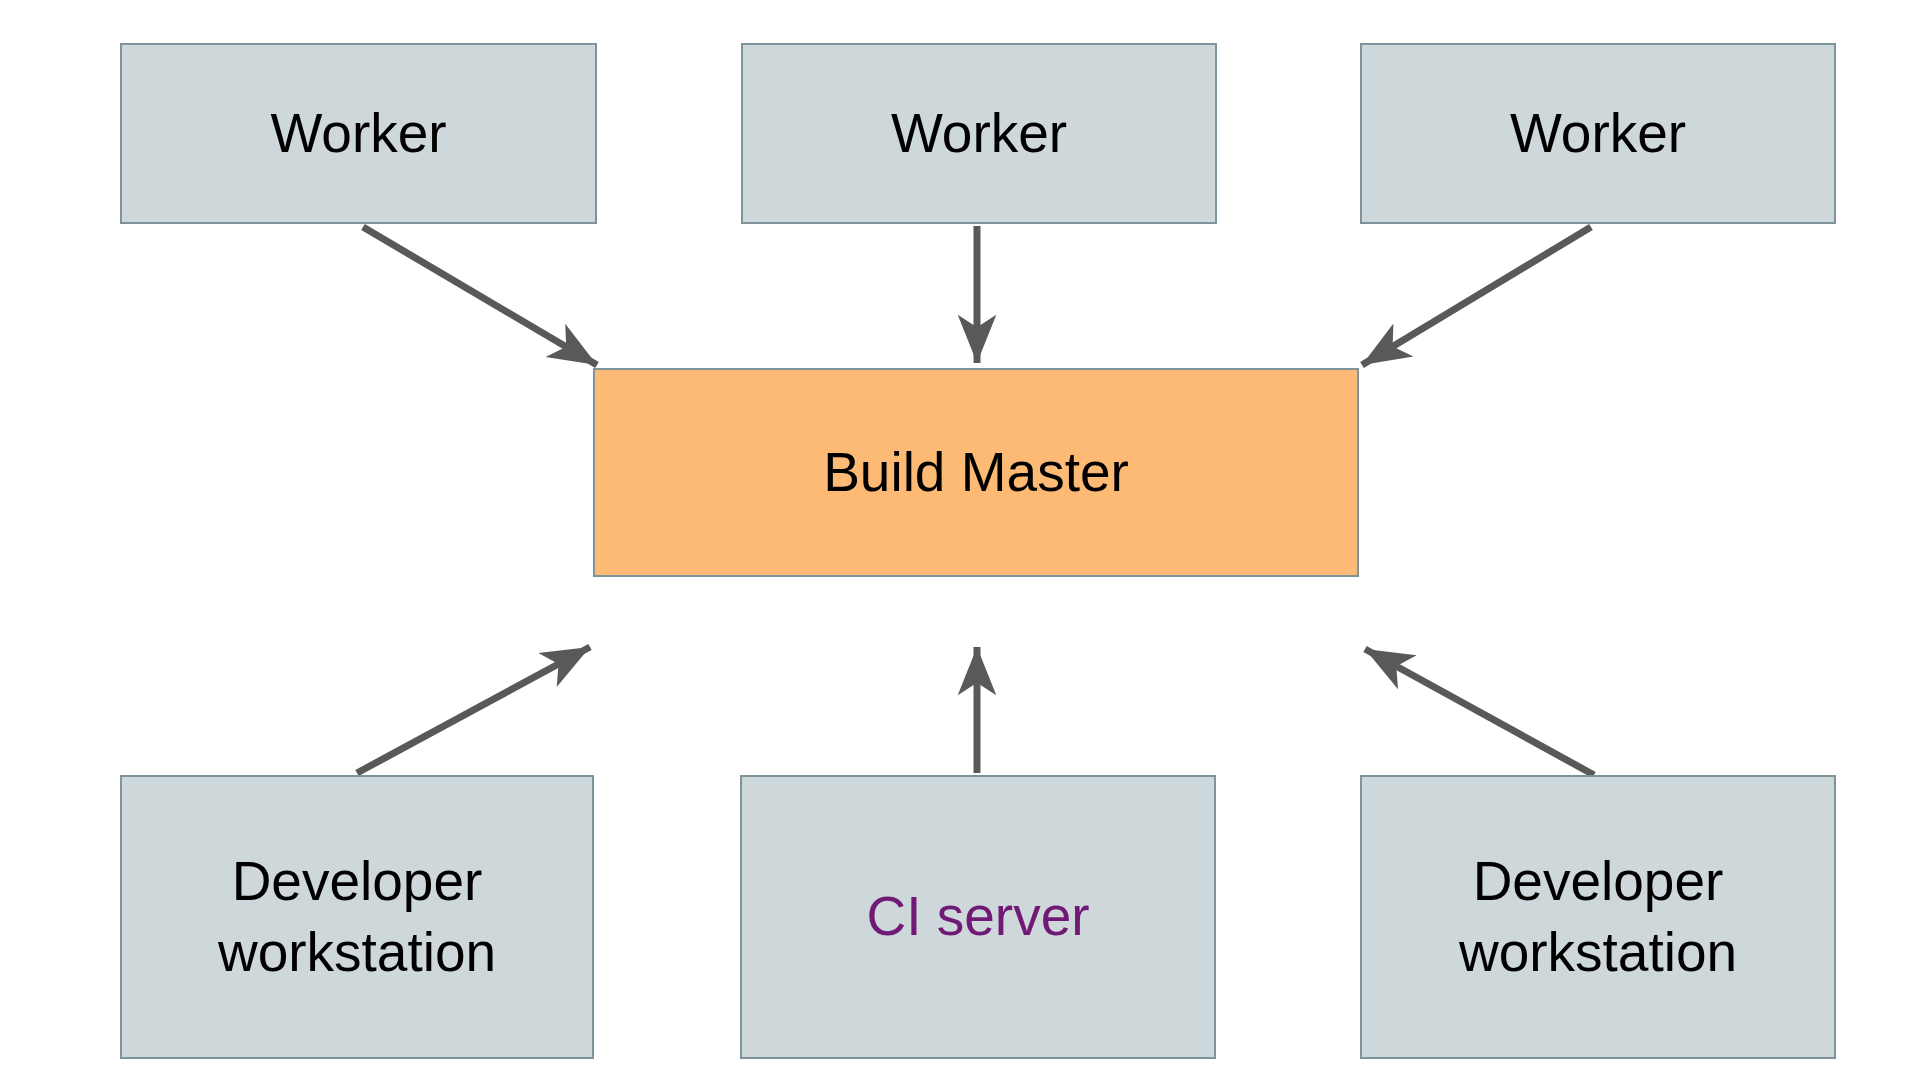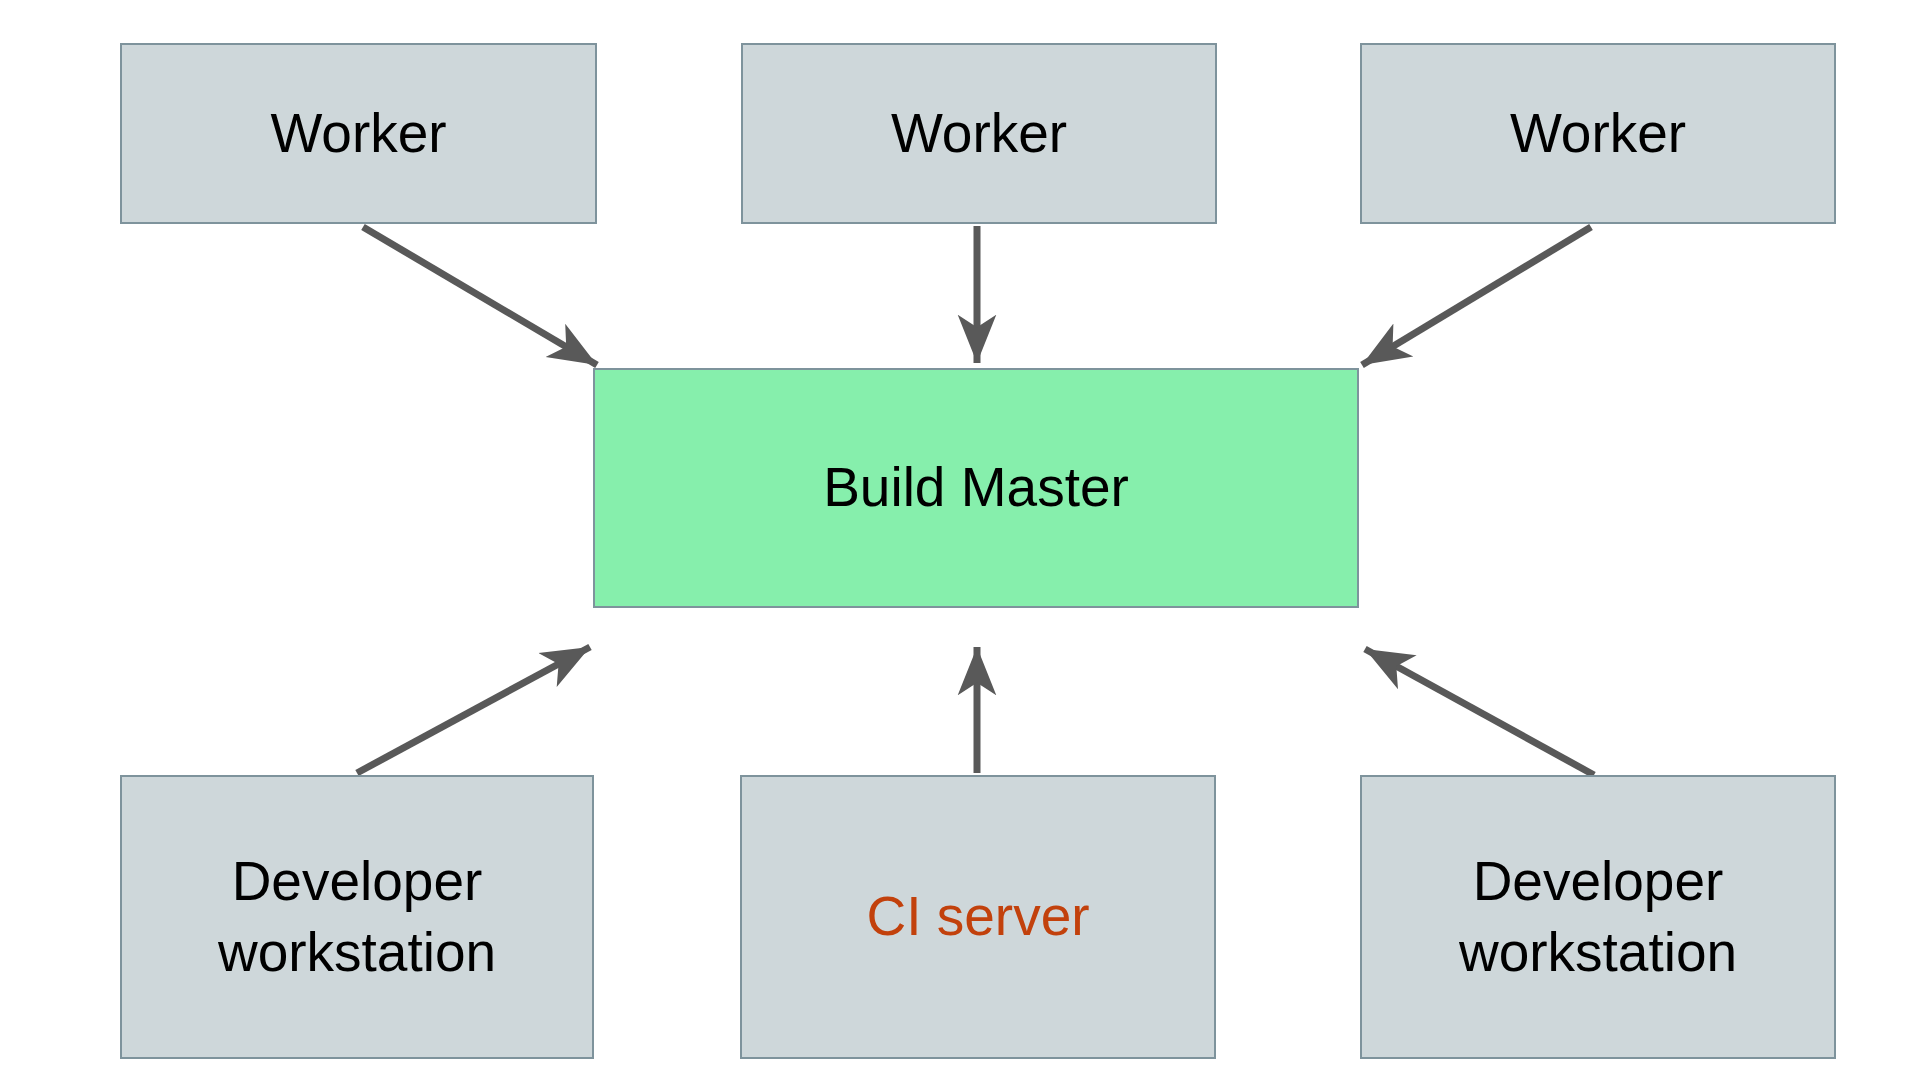--- a/index.html
+++ b/index.html
@@ -56,20 +56,20 @@
         <line x1="1591" y1="227" x2="1362" y2="365" stroke="#595959" stroke-width="7" marker-end="url(#arrowhead)"></line>
         <line x1="357" y1="773" x2="590" y2="647" stroke="#595959" stroke-width="7" marker-end="url(#arrowhead)"></line>
         <line x1="977" y1="773" x2="977" y2="647" stroke="#595959" stroke-width="7" marker-end="url(#arrowhead)"></line>
         <line x1="1594" y1="775" x2="1365" y2="649" stroke="#595959" stroke-width="7" marker-end="url(#arrowhead)"></line>
       </g>
   </svg>
 
   <div class="node" style="left: 120px; top: 43px; width: 477px; height: 181px; background: rgb(206, 215, 218); border-color: rgb(126, 147, 156); color: rgb(0, 0, 0);">Worker</div>
   <div class="node" style="left: 741px; top: 43px; width: 476px; height: 181px; background: rgb(206, 215, 218); border-color: rgb(126, 147, 156); color: rgb(0, 0, 0);">Worker</div>
   <div class="node" style="left: 1360px; top: 43px; width: 476px; height: 181px; background: rgb(206, 215, 218); border-color: rgb(126, 147, 156); color: rgb(0, 0, 0);">Worker</div>
-  <div class="node" style="left: 593px; top: 368px; width: 766px; height: 240px; background: #86efac; border-color: rgb(126, 147, 156); color: rgb(0, 0, 0);">Build Master</div>
+  <div class="node" style="left: 593px; top: 368px; width: 766px; height: 209px; background: #fdba74; border-color: rgb(126, 147, 156); color: rgb(0, 0, 0);">Build Master</div>
   <div class="node" style="left: 120px; top: 775px; width: 474px; height: 284px; background: rgb(206, 215, 218); border-color: rgb(126, 147, 156); color: rgb(0, 0, 0);">Developer
 workstation</div>
-  <div class="node" style="left: 740px; top: 775px; width: 476px; height: 284px; background: rgb(206, 215, 218); border-color: rgb(126, 147, 156); color: #c2410c;">CI server</div>
+  <div class="node" style="left: 740px; top: 775px; width: 476px; height: 284px; background: rgb(206, 215, 218); border-color: rgb(126, 147, 156); color: #701a75;">CI server</div>
   <div class="node" style="left: 1360px; top: 775px; width: 476px; height: 284px; background: rgb(206, 215, 218); border-color: rgb(126, 147, 156); color: rgb(0, 0, 0);">Developer
 workstation</div>
 
 </div>
 
 </body></html>

